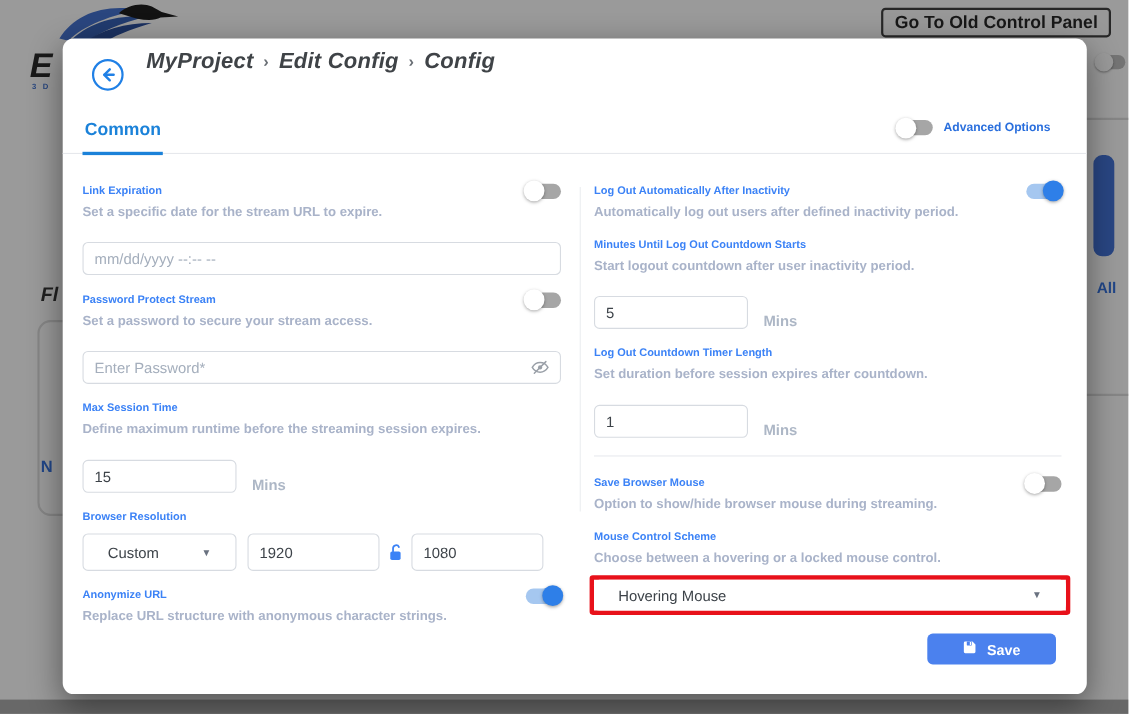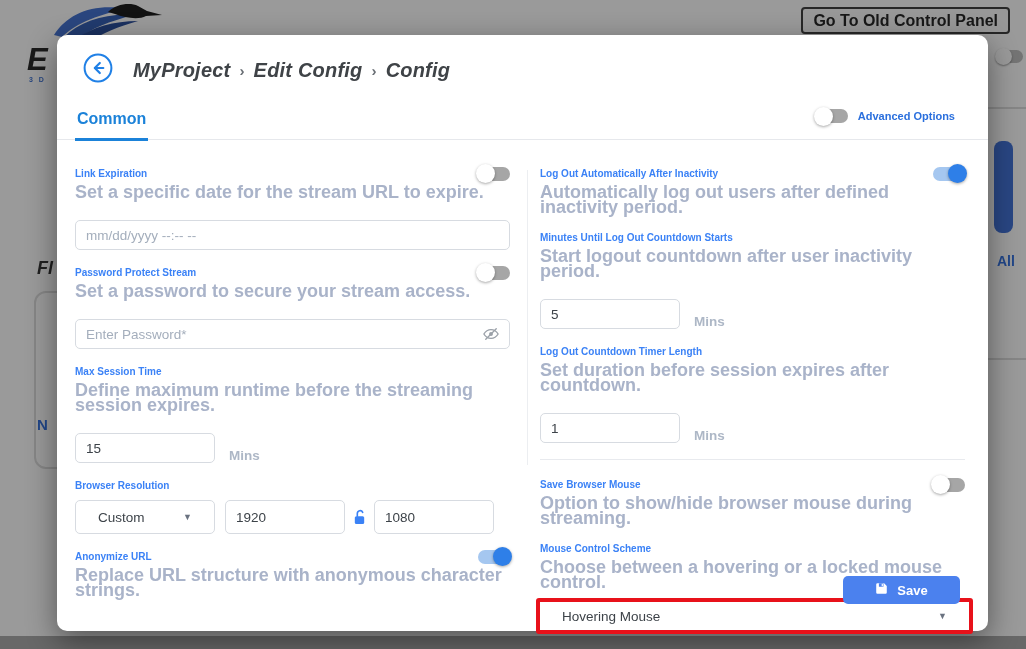--- a/index.html
+++ b/index.html
@@ -32,21 +32,21 @@
   .bg-blue-pill { position:absolute; left:994px; top:141px; width:19px; height:92px;
     border-radius:8px; background:#3d6fd8; }
   .bg-link-all { position:absolute; left:997px; top:253px; font-size:14px; font-weight:800; color:#2f6fe0; }
   .dim-overlay { position:absolute; inset:0; background:rgba(15,15,15,0.42); z-index:5; }
 
   
   .modal { position:absolute; left:57px; top:35px; width:931px; height:596px; background:#fff;
     border-radius:10px; z-index:10; box-shadow:0 10px 30px rgba(0,0,0,.45); }
   .back-btn { position:absolute; left:26px; top:20px; width:30px; height:30px; border-radius:50%;
     background:#fff; display:flex; align-items:center; justify-content:center; cursor:pointer; }
-  .crumbs { position:absolute; left:76px; top:24px; font-size:20px; font-weight:800;
+  .crumbs { position:absolute; left:76px; top:10px; font-size:20px; font-weight:800;
     font-style:italic; color:#3f4347; letter-spacing:.2px; }
   .crumb-sep { font-size:15px; color:#6a6f75; font-style:normal; font-weight:700; margin:0 9px;
     vertical-align:1px; }
   .tabrow { position:absolute; left:0; top:62px; width:931px; height:43px;
     border-bottom:1px solid #e6e8ec; }
   .tab-common { position:absolute; left:18px; bottom:-2px; padding:0 2px 10px 2px; font-size:16px;
     font-weight:600; color:#1b82d9; border-bottom:3px solid #1b82d9; cursor:pointer; }
   .adv-group { position:absolute; right:33px; top:12px; display:flex; align-items:center; gap:10px; }
   .adv-label { font-size:11px; font-weight:700; color:#2a6fdd; }
 
@@ -62,21 +62,21 @@
   
   .col { position:absolute; top:130px; }
   .col-left { left:18px; width:435px; }
   .col-right { left:483px; width:425px; }
   .vdivider { position:absolute; left:470px; top:135px; height:295px; width:1px; background:#eceef1; }
   .hdivider { height:1px; background:#e8eaee; margin:16px 0; }
 
   .field { margin-bottom:14px; }
   .frow { display:flex; align-items:center; justify-content:space-between; }
   .flabel { font-size:10px; line-height:17px; font-weight:700; color:#3b82f6; }
-  .fdesc { margin-top:3px; font-size:18px; line-height:15px; font-weight:600; color:#a9b3c9; }
+  .fdesc { margin-top:3px; font-size:12px; line-height:15px; font-weight:600; color:#a9b3c9; }
   .fctrl { margin-top:20px; display:flex; align-items:flex-end; }
   .tinput { height:30px; border:1px solid #d7dbe1; border-radius:5px; padding:0 10px;
     font-size:13.5px; color:#3d4349; width:100%; outline:none;
     font-family:"Liberation Sans", sans-serif; }
   .tinput::placeholder { color:#a4aebc; opacity:1; }
   .tinput.small { width:140px; }
   .suffix { margin-left:14px; font-size:13.5px; font-weight:600; color:#adb7c6; }
   .inputwrap { position:relative; width:100%; }
   .input-icon { position:absolute; right:10px; top:6px; cursor:pointer; }
   .selectbox { height:34px; border:1px solid #d7dbe1; border-radius:5px; padding:0 22px;

